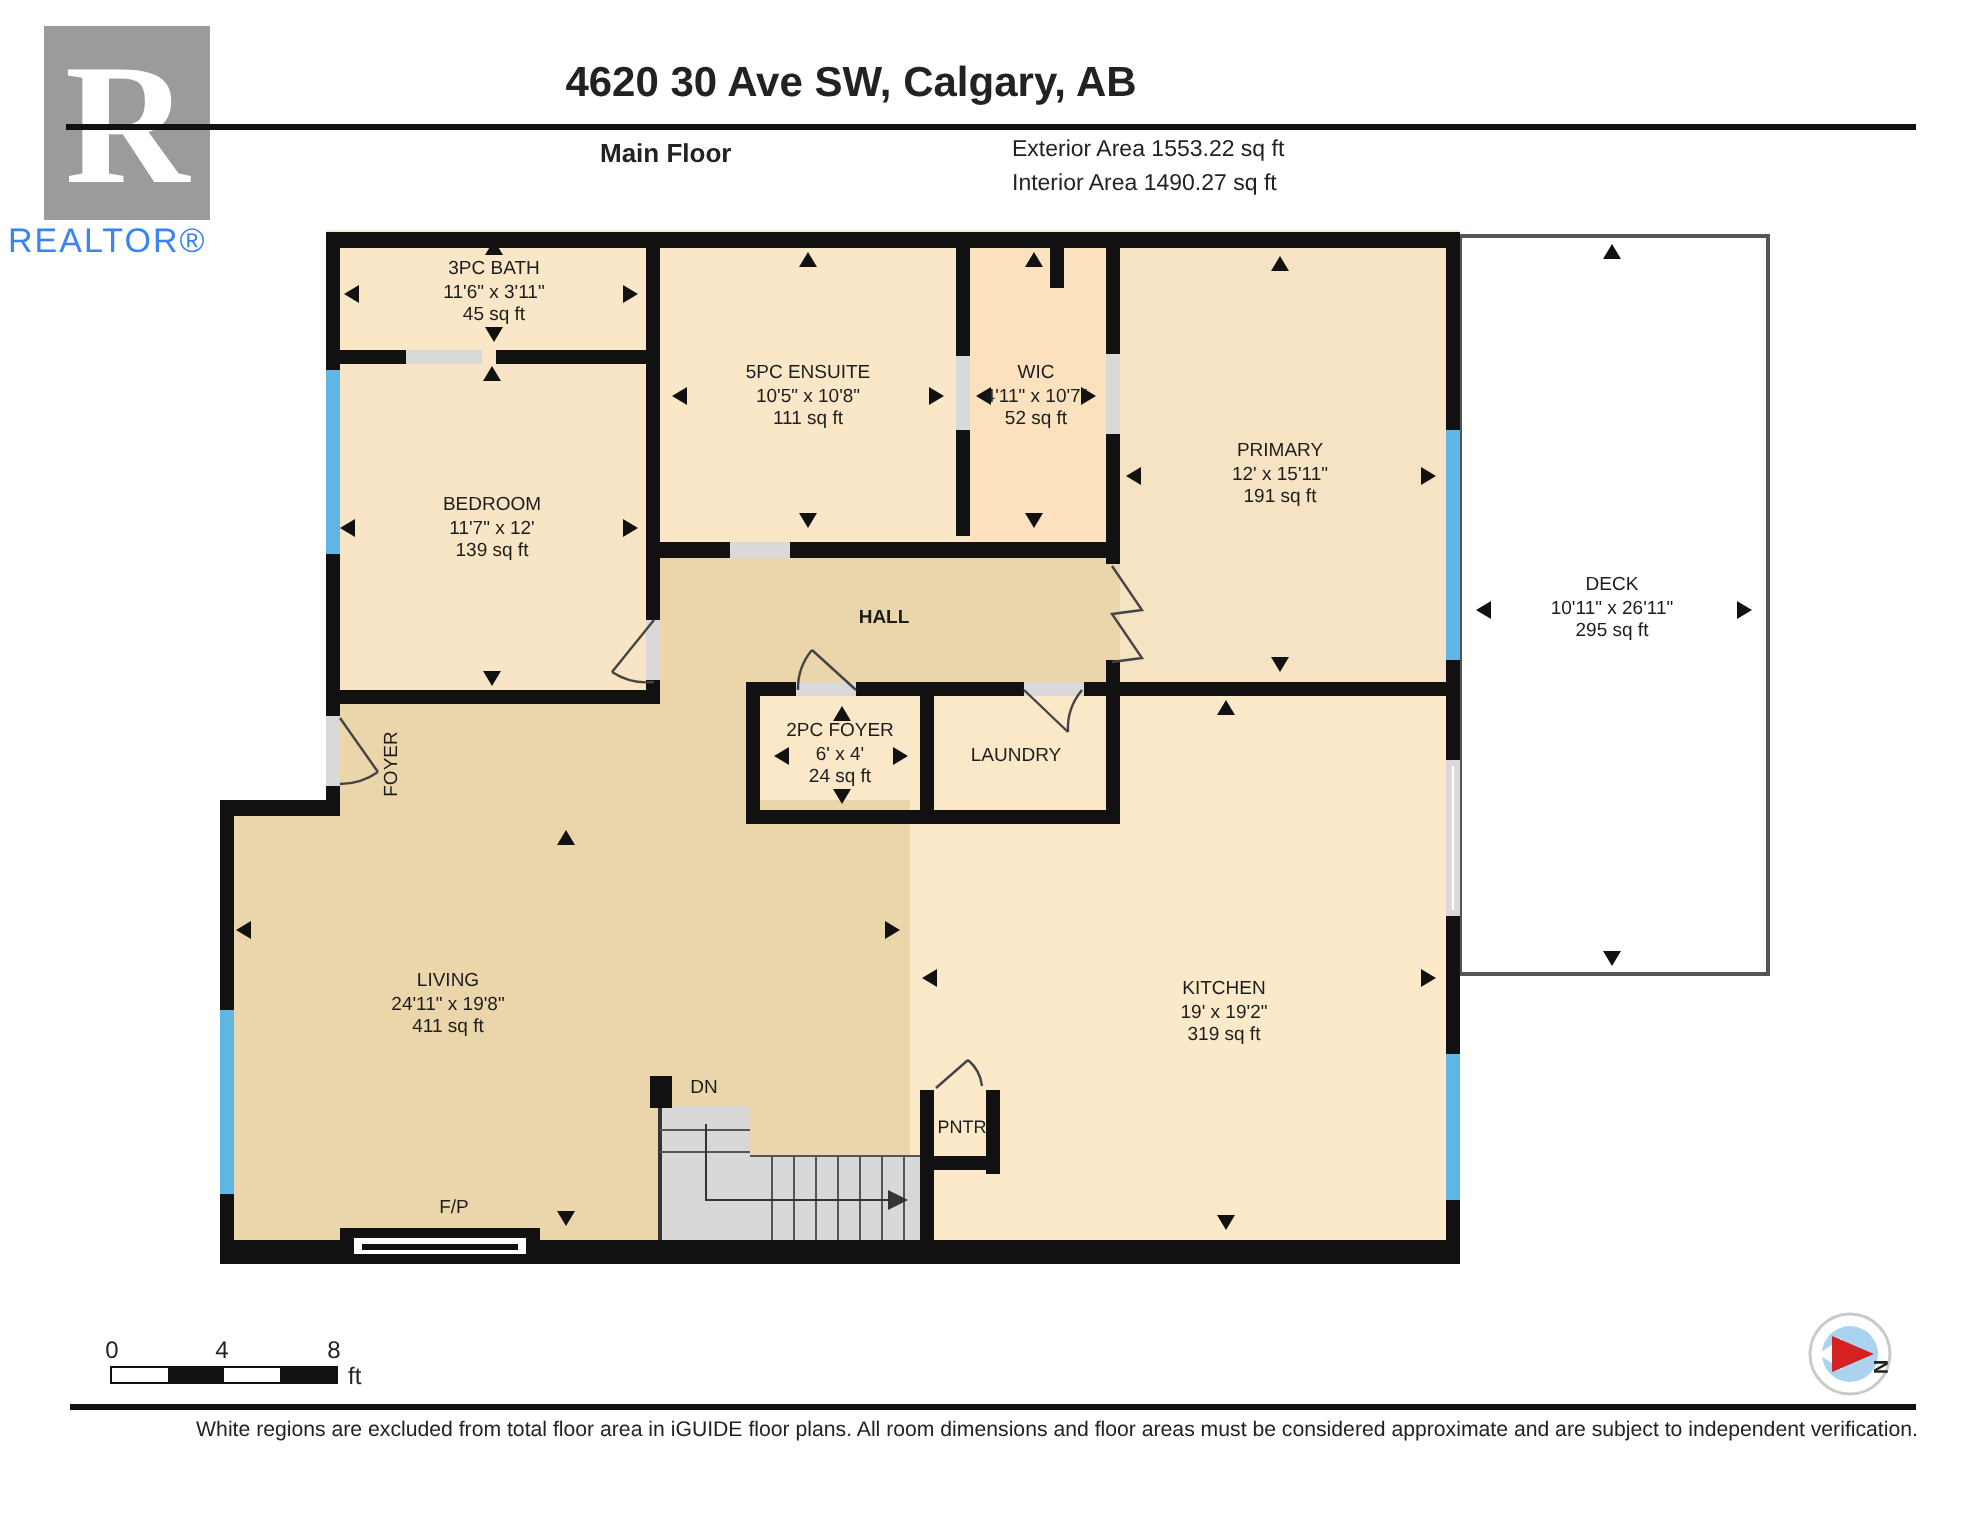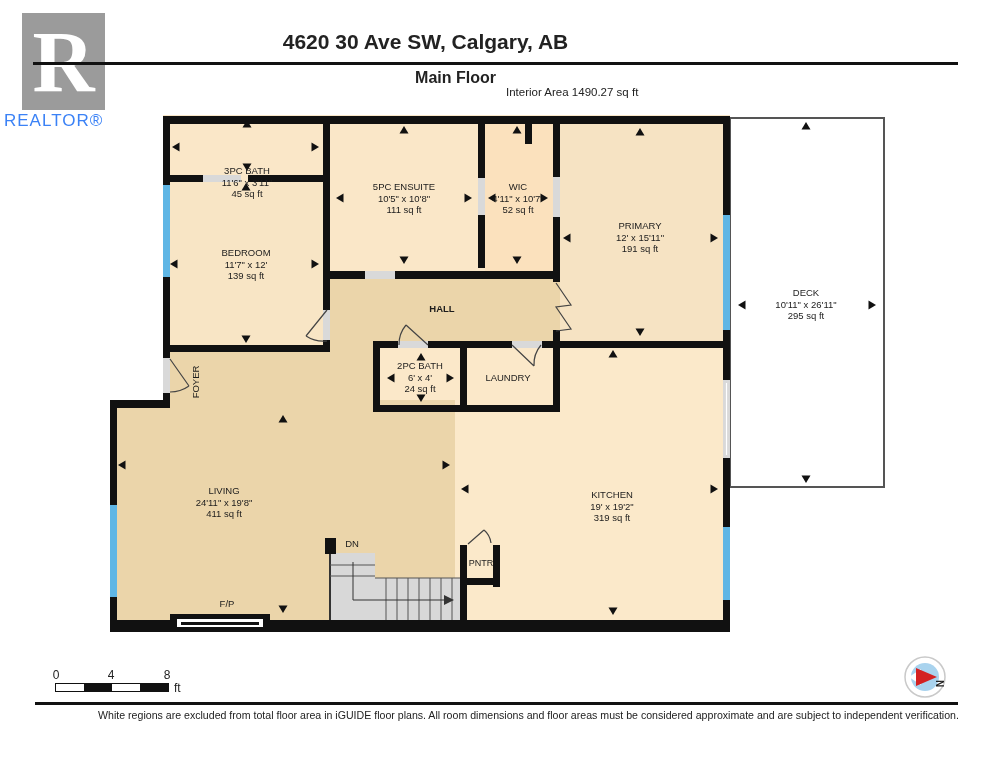--- a/index.html
+++ b/index.html
@@ -6,21 +6,21 @@
   .page{position:relative;width:993px;height:768px;background:#fff;overflow:hidden;
         font-family:"Liberation Sans", sans-serif;color:#222;}
   .abs{position:absolute;}
   
   .logo-box{left:22px;top:13px;width:83px;height:97px;background:#9b9b9b;
             display:flex;align-items:center;justify-content:center;}
   .logo-r{font-family:"Liberation Serif", serif;font-weight:bold;font-size:86px;color:#fff;line-height:86px;}
   .logo-word{left:4px;top:111px;width:112px;font-size:17px;letter-spacing:1px;color:#3b82f6;}
   .hline{background:#111;}
   .title{left:0;top:30px;width:851px;text-align:center;font-size:21px;font-weight:bold;}
-  .mf-label{left:300px;top:69px;width:196px;text-align:right;font-size:16px;font-weight:bold;}
+  .mf-label{left:300px;top:69px;width:196px;text-align:left;font-size:13px;font-weight:bold;}
   .area-line{left:506px;width:260px;font-size:11.5px;}
   
   .rl{transform:translate(-50%,-50%);text-align:center;font-size:9.5px;line-height:11.5px;white-space:nowrap;color:#1c1c1c;}
   .rl-rot{transform:translate(-50%,-50%) rotate(-90deg);}
   
   .sbar{left:55px;top:683px;width:112px;height:7px;border:1px solid #111;
         background:linear-gradient(90deg,#fff 0 25%,#111 25% 50%,#fff 50% 75%,#111 75% 100%);}
   .stick{top:668px;width:20px;text-align:center;font-size:12px;}
   .sunit{left:174px;top:681px;font-size:12px;}
   .prepared{left:0;top:678px;width:993px;text-align:center;font-size:11px;}
@@ -34,20 +34,21 @@
 <div class="page">
 
   <div class="abs logo-box">
     <span class="logo-r">R</span>
   </div>
   <div class="abs hline" style="left:33px;top:62px;width:925px;height:3px;"></div>
   <div class="abs logo-word">REALTOR®</div>
 
   <div class="abs title">4620 30 Ave SW, Calgary, AB</div>
   <div class="abs mf-label">Main Floor</div>
+  <div class="abs area-line" style="top:69px;">Exterior Area 1553.22 sq ft</div>
   <div class="abs area-line" style="top:86px;">Interior Area 1490.27 sq ft</div>
 
   <svg width="993" height="768" viewBox="0 0 993 768">
 
     <g>
       <rect x="730" y="118" width="154" height="369" fill="#ffffff" stroke="#555" stroke-width="2"></rect>
     </g>
 
     <g>
       <rect x="163" y="115" width="567" height="233" fill="#fae7c8"></rect>
@@ -194,21 +195,21 @@
       </g>
 
     <g>
       <circle cx="925" cy="677" r="20" fill="#ffffff" stroke="#c9c9c9" stroke-width="1.5"></circle>
       <circle cx="925" cy="677" r="14" fill="#a9d3ee"></circle>
       <polygon points="909,677 921,669 921,685" fill="#ffffff"></polygon>
       <polygon points="916,668 916,686 937,677" fill="#d42222"></polygon>
     </g>
   </svg>
 
-  <div class="abs rl" style="left:247px;top:146px;margin-top:36px;">
+  <div class="abs rl" style="left:247px;top:146px;">
     <div>3PC BATH</div>
       <div>11'6" x 3'11"</div>
       <div>45 sq ft</div>
   </div>
   <div class="abs rl" style="left:404px;top:198px;">
     <div>5PC ENSUITE</div>
       <div>10'5" x 10'8"</div>
       <div>111 sq ft</div>
   </div>
   <div class="abs rl" style="left:518px;top:198px;">
@@ -222,21 +223,21 @@
       <div>191 sq ft</div>
   </div>
   <div class="abs rl" style="left:246px;top:264px;">
     <div>BEDROOM</div>
       <div>11'7" x 12'</div>
       <div>139 sq ft</div>
   </div>
   <div class="abs rl" style="left:442px;top:309px;font-weight:bold;">HALL</div>
   <div class="abs rl rl-rot" style="left:196px;top:382px;">FOYER</div>
   <div class="abs rl" style="left:420px;top:377px;">
-    <div>2PC BATH</div>
+    <div>2PC FOYER</div>
       <div>6' x 4'</div>
       <div>24 sq ft</div>
   </div>
   <div class="abs rl" style="left:508px;top:378px;">LAUNDRY</div>
   <div class="abs rl" style="left:224px;top:502px;">
     <div>LIVING</div>
       <div>24'11" x 19'8"</div>
       <div>411 sq ft</div>
   </div>
   <div class="abs rl" style="left:612px;top:506px;">

